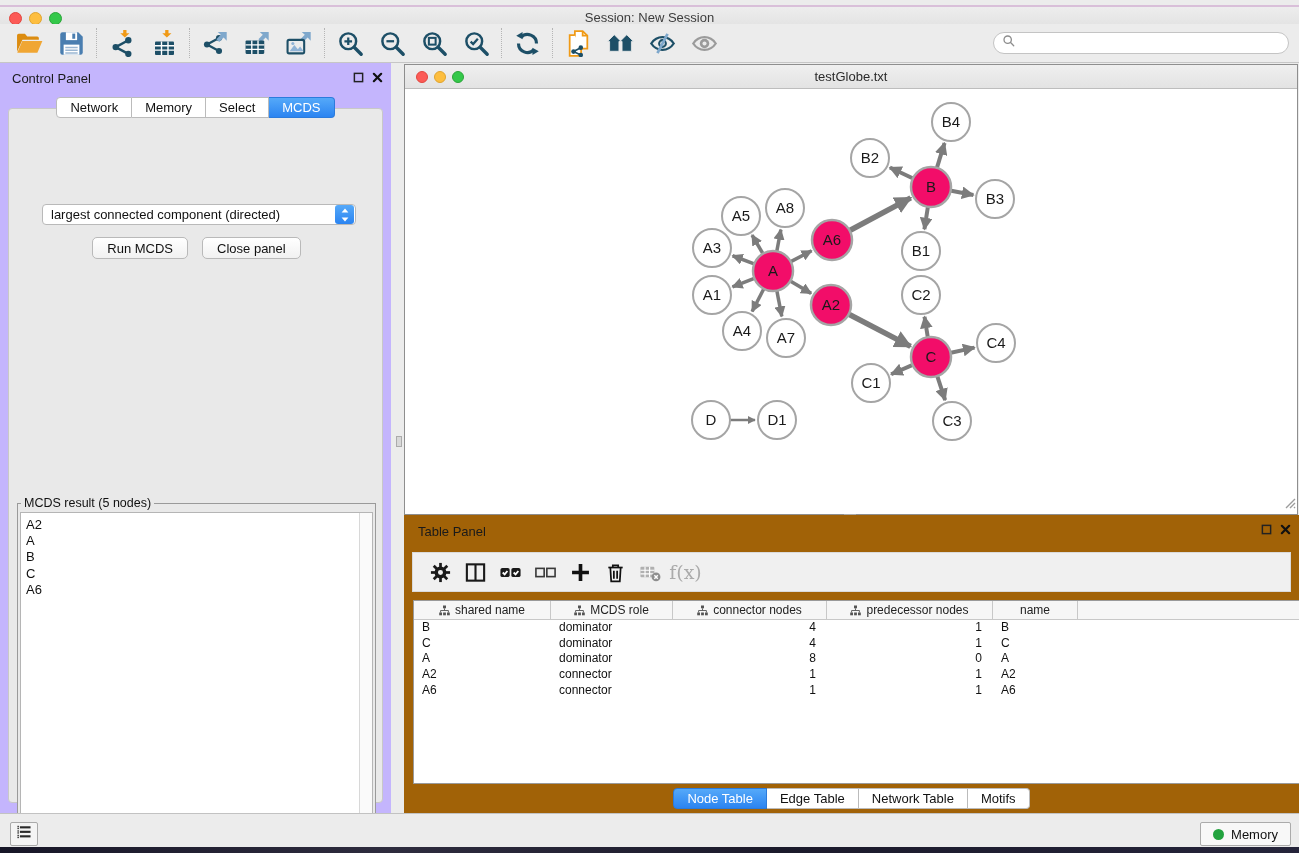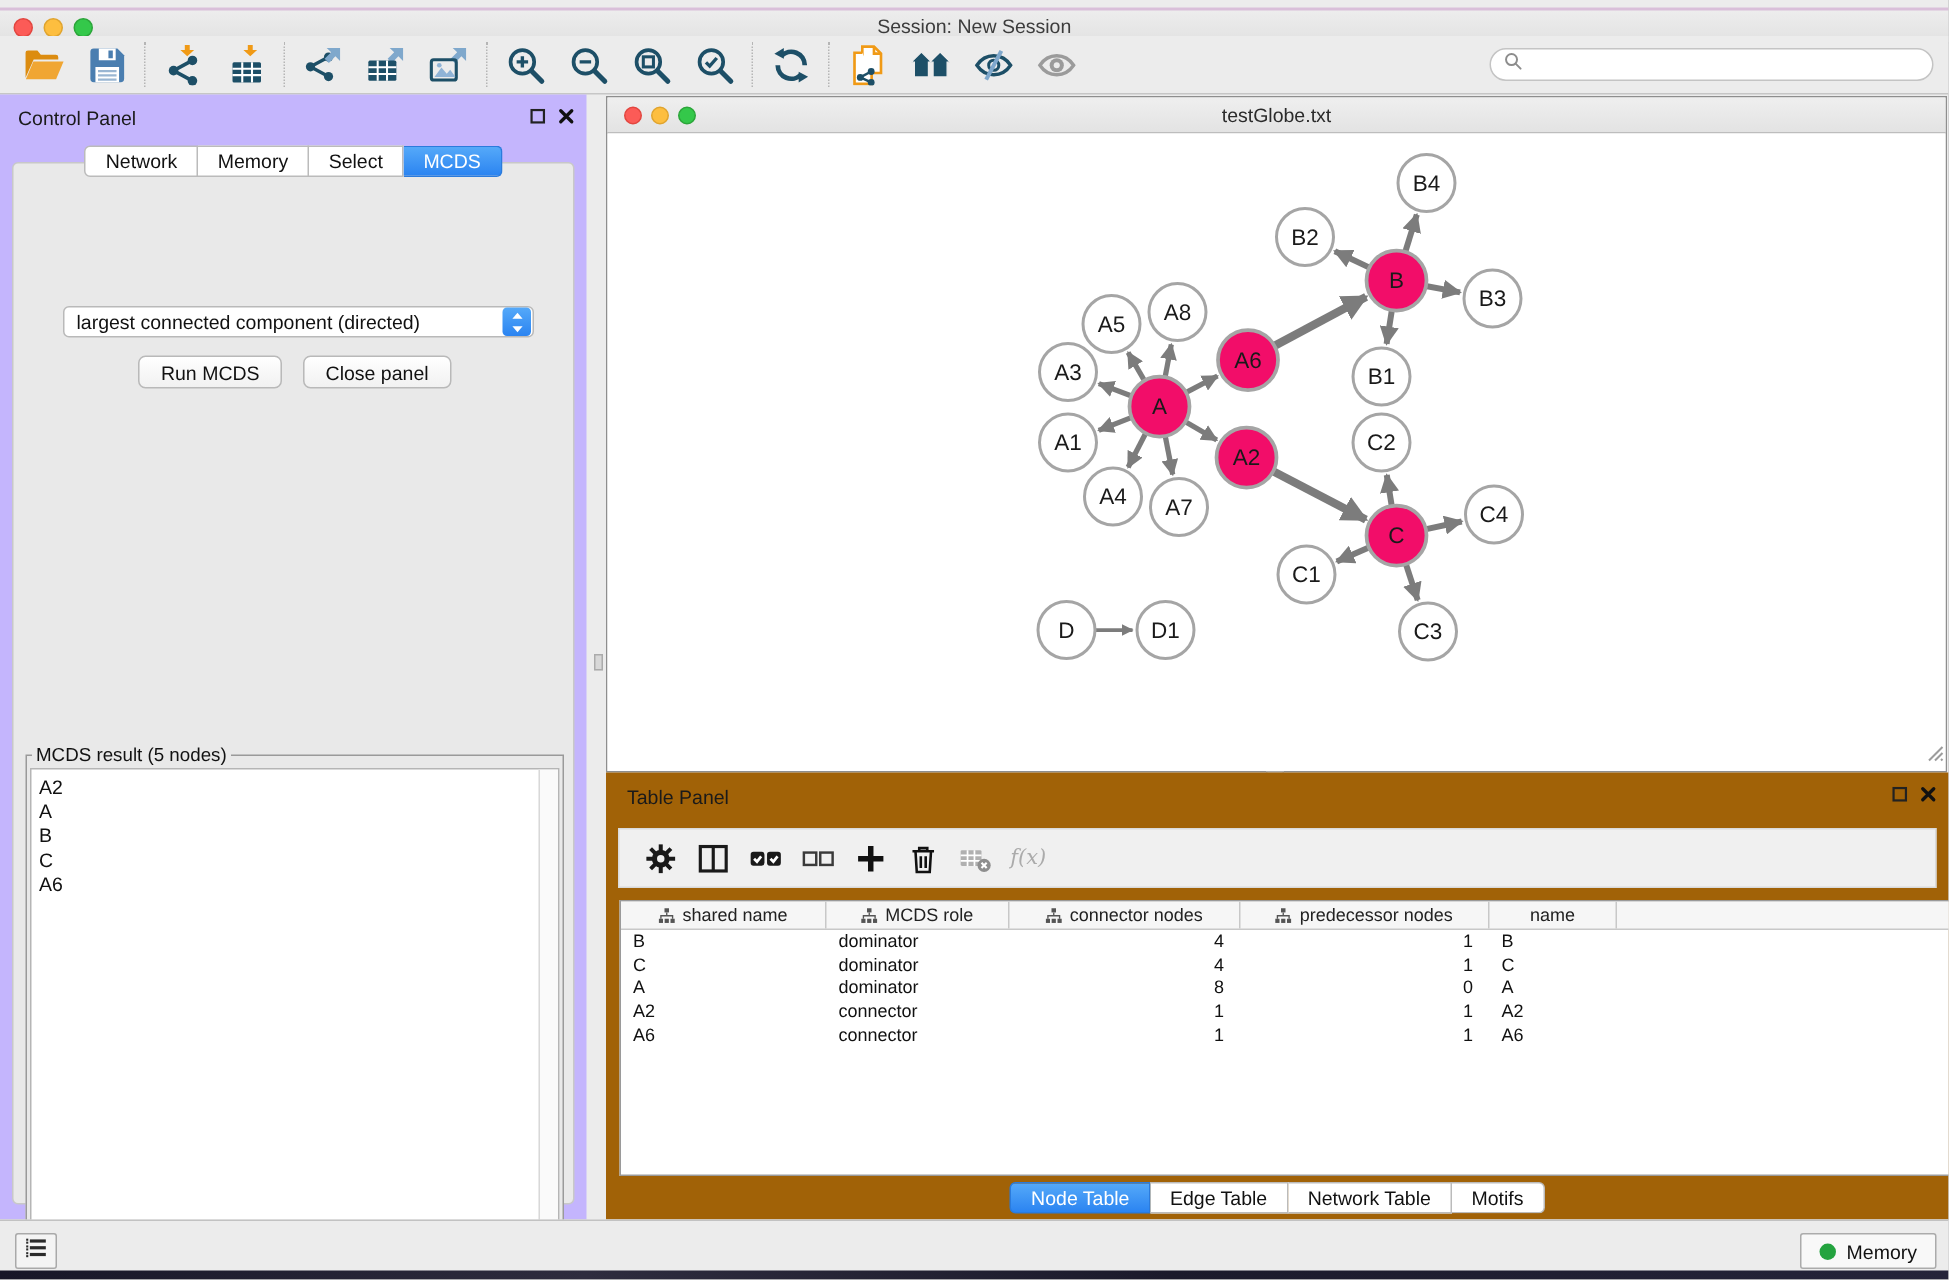--- a/index.html
+++ b/index.html
@@ -73,21 +73,21 @@
   .nw-canvas { position:absolute; left:0; top:24px; right:0; bottom:0; background:#fff; }
   .nw-grip { position:absolute; right:1px; bottom:1px; }
 
   
   .table-panel { position:absolute; left:404px; top:515px; width:895px; height:298px; background:#a16207; }
   .tp-title { position:absolute; left:14px; top:9px; font-size:13px; color:#1A1A1A; }
   .tp-toolbar { position:absolute; left:8px; top:37px; right:8px; height:40px; background:#F0F0F0;
     border:1px solid #DADADA; display:flex; align-items:center; padding-left:10px; }
   .tpi { width:35px; height:34px; display:flex; align-items:center; justify-content:center; cursor:pointer; }
   .tpi svg { width:23px; height:23px; }
-  .fx { font-family:"DejaVu Serif","Liberation Serif",serif; font-style:italic; font-size:14px; color:#ABABAB; }
+  .fx { font-family:"DejaVu Serif","Liberation Serif",serif; font-size:19px; color:#ABABAB; }
   .tp-table { position:absolute; left:9px; top:85px; width:1029px; height:184px; background:#fff;
     border:1px solid #9A9A9A; overflow:hidden; }
   .tp-head { display:flex; height:19px; background:#F6F6F6; border-bottom:1px solid #C8C8C8; }
   .th { display:flex; align-items:center; justify-content:center; gap:5px; font-size:12px; color:#222;
     border-right:1px solid #C8C8C8; cursor:pointer; }
   .th.filler { border-right:none; flex:1; }
   .tp-row { display:flex; height:15.7px; }
   .td { font-size:12px; color:#111; line-height:15.7px; white-space:nowrap; overflow:hidden; }
   .td.l { padding-left:8px; text-align:left; }
   .td.r { padding-right:11px; text-align:right; }

